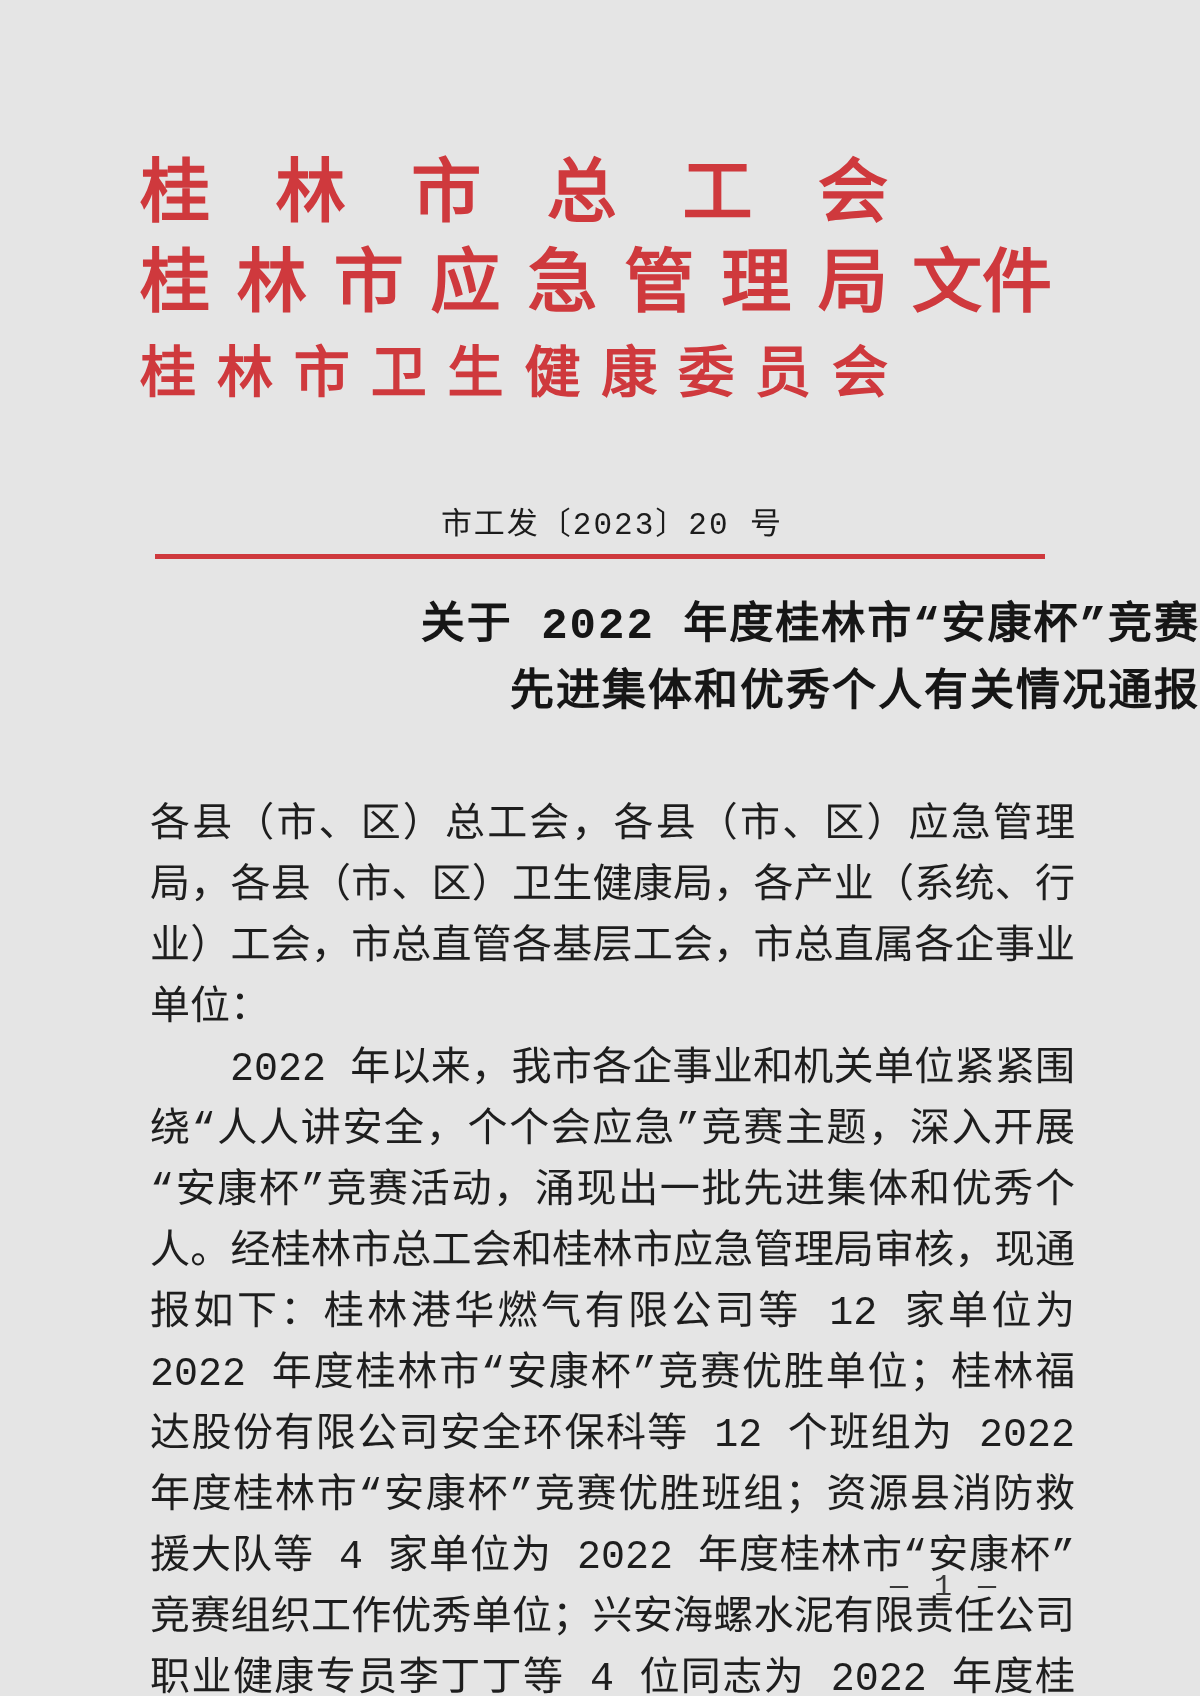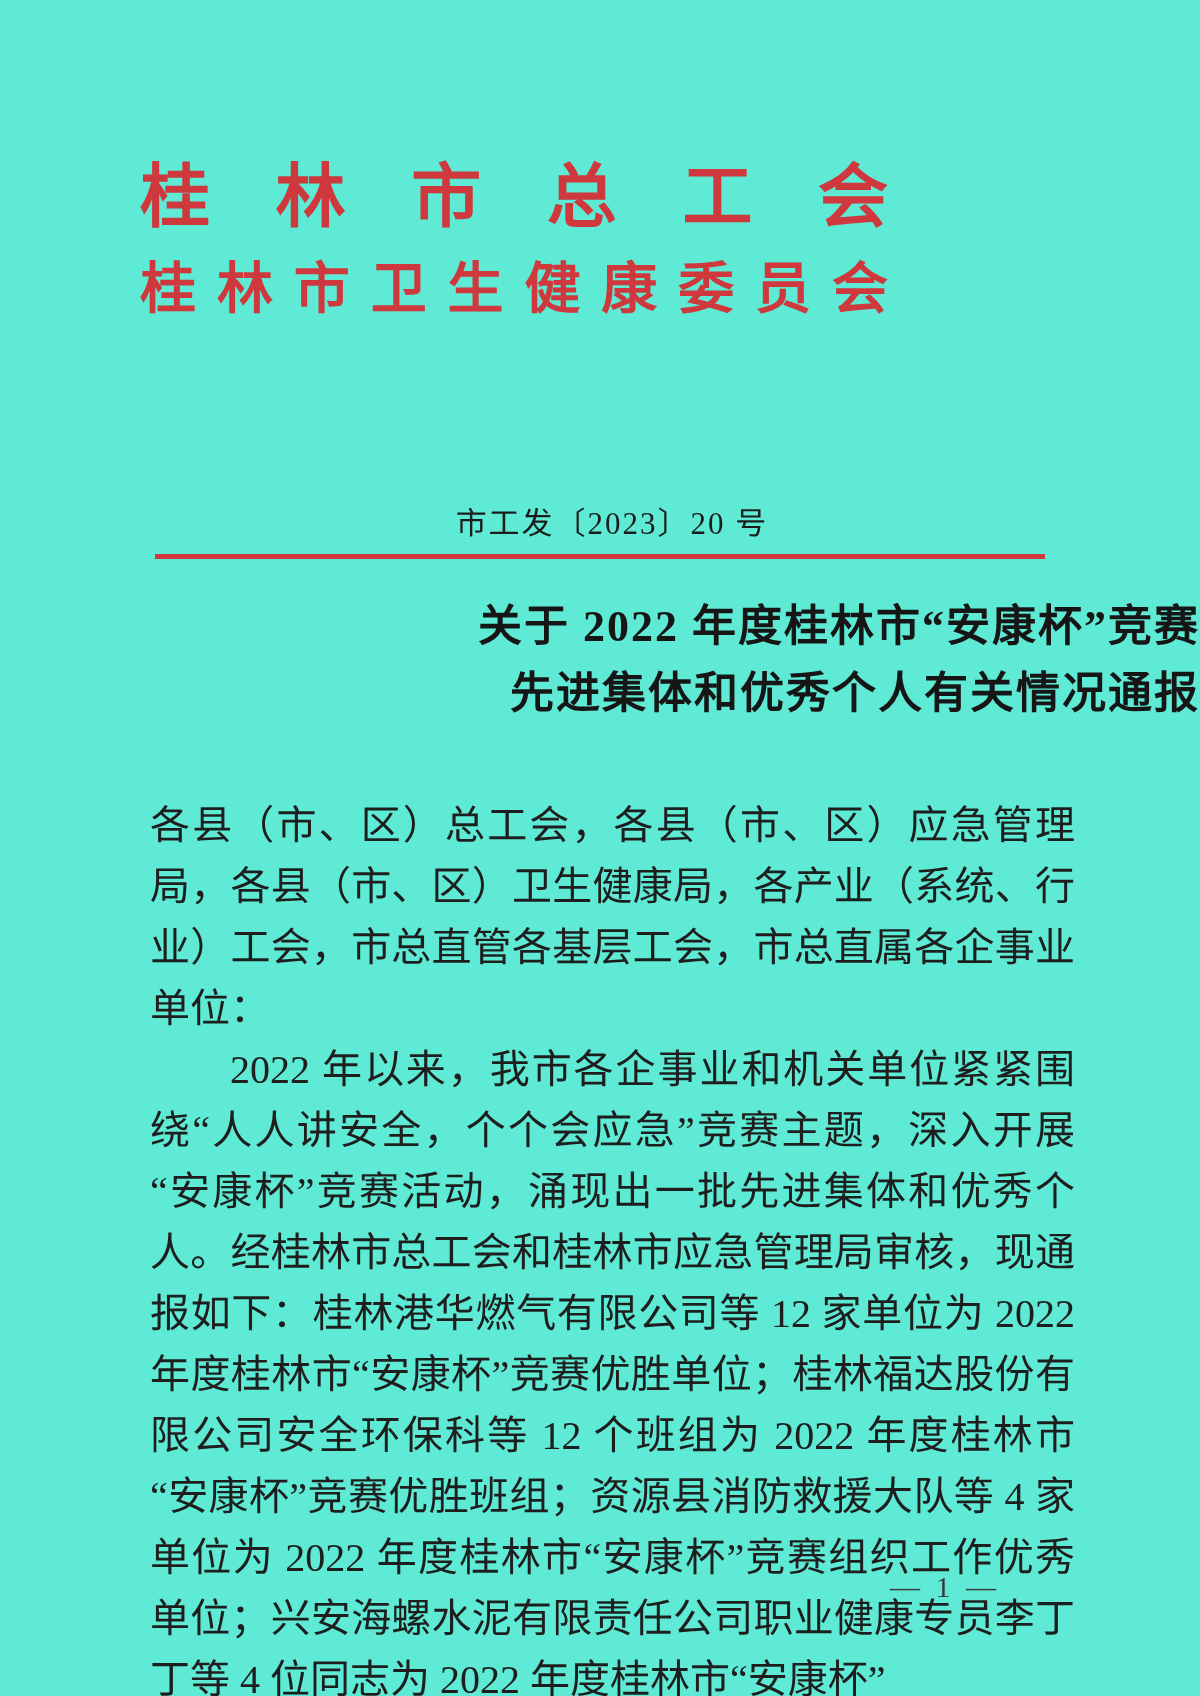--- a/index.html
+++ b/index.html
@@ -3,23 +3,23 @@
 <meta charset="utf-8">
 <style>
   :root { --accent: #cf393d; --ink: #212121; }
   * { margin: 0; padding: 0; box-sizing: border-box; }
   html, body { background: #9a9a9a; }
   .page {
     position: relative;
     width: 1200px;
     height: 1696px;
     margin: 0 auto;
-    background: #5eead4;
+    background: #e5e5e5;
     overflow: hidden;
-    font-family: Liberation Serif, serif;
+    font-family: Liberation Mono, monospace;
     color: var(--ink);
   }
 
   
   .agency-block {
     position: absolute;
     left: 140px;
     top: 163px;
     width: 912px;
   }
@@ -109,20 +109,24 @@
     color: #3a3a3a;
   }
 </style>
 </head>
 <body>
 
 <div class="page">
 
   <div class="agency-block">
     <div class="agency-line agency-row-1">桂林市总工会</div>
+    <div class="agency-row-2">
+      <span class="agency-line agency-name">桂林市应急管理局</span>
+      <span class="doc-label">文件</span>
+    </div>
     <div class="agency-line agency-row-3">桂林市卫生健康委员会</div>
   </div>
 
   <div class="doc-number">市工发〔2023〕20 号</div>
 
   <div class="red-rule"></div>
 
   <div class="doc-title">
     <div>关于 2022 年度桂林市“安康杯”竞赛</div>
     <div>先进集体和优秀个人有关情况通报</div>

